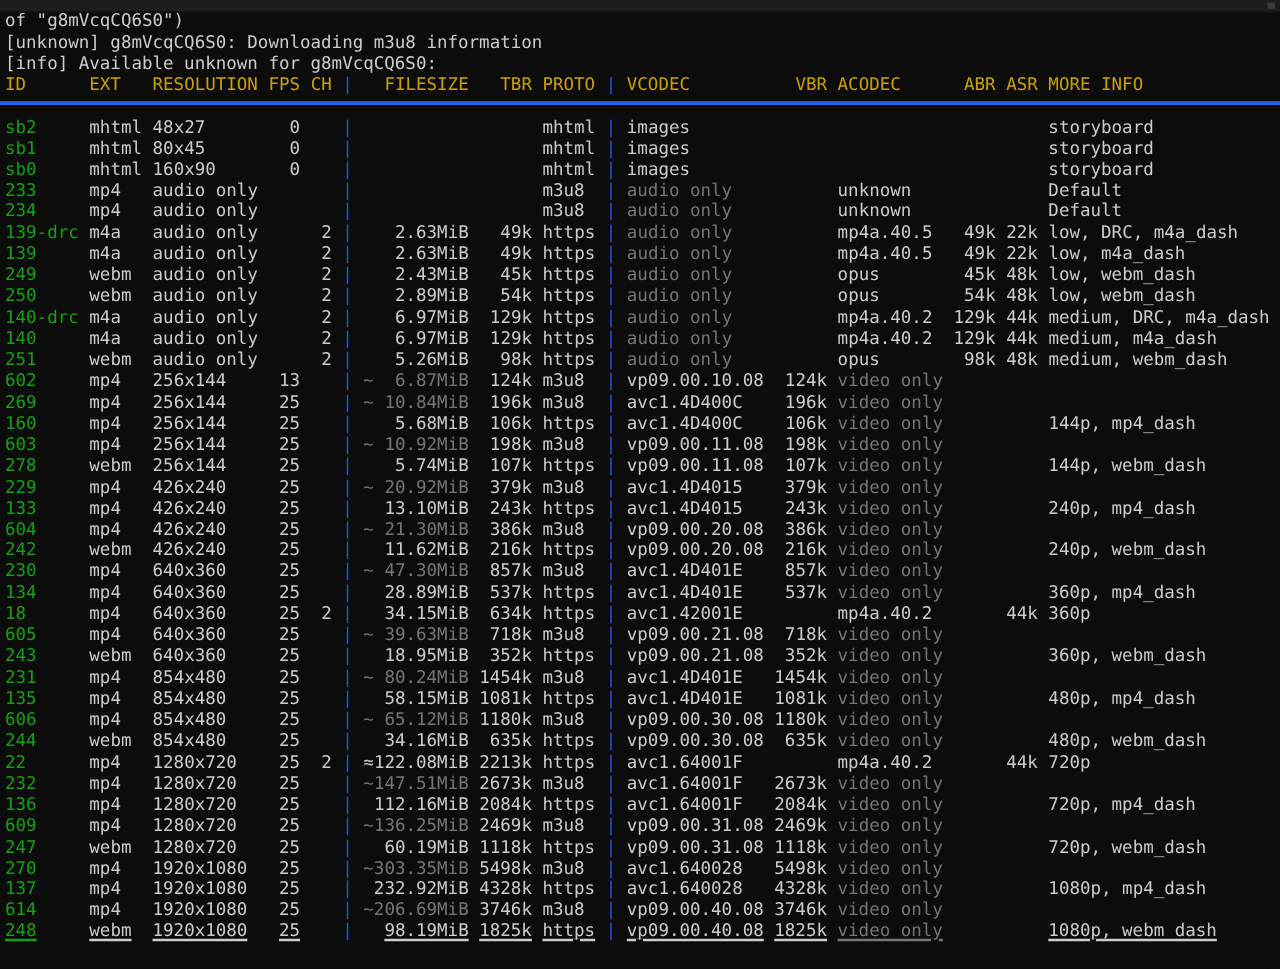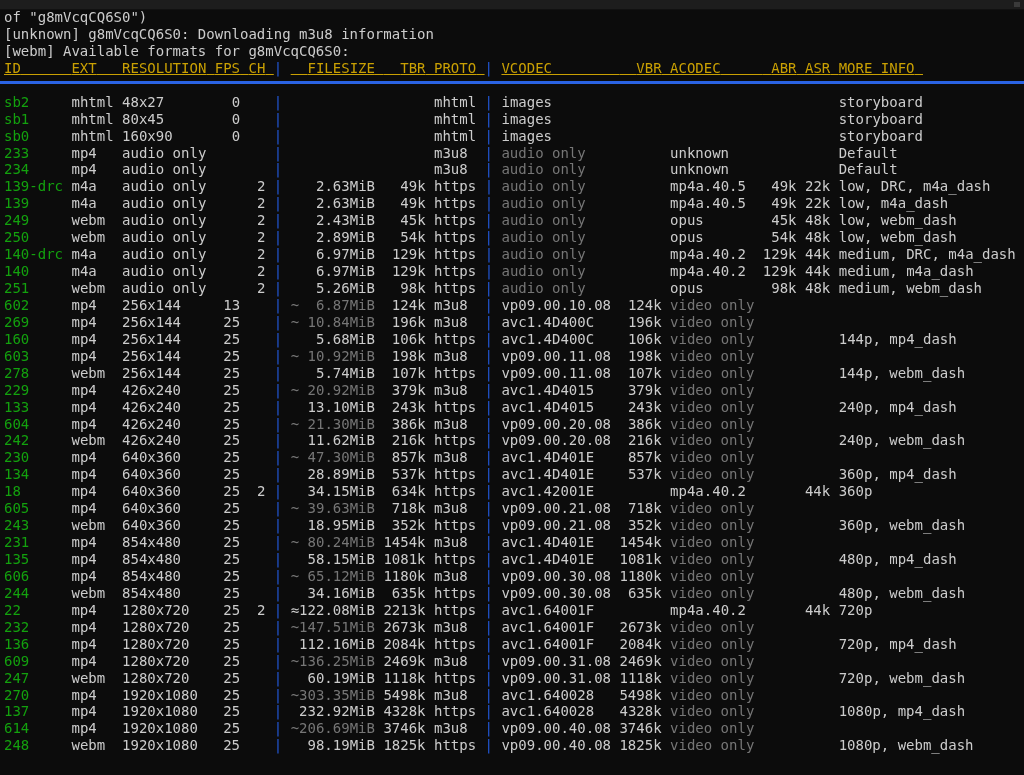--- a/index.html
+++ b/index.html
@@ -21,39 +21,39 @@
     background: #1d1d1d; border-bottom: 1px solid #111;
   }
   .topbar .nub {
     position: absolute; right: 4px; top: 2px; width: 6px; height: 5px;
     background: #3a3a3a;
   }
   .line { white-space: pre; height: 16.95px; }
   .fg   { color: var(--fg, #cccccc); }
   .dim  { color: var(--dim, #767676); }
   .green{ color: var(--green, #13a10e); }
-  .hdr  { color: var(--yellow, #c9a003); text-decoration: underline; }
+  .hdr  { color: var(--yellow, #c9a003); }
   .pipe { color: var(--blue, #2257d6); }
   .rule { height: 16.95px; position: relative; }
   .rule .bar {
     position: absolute; left: -4px; right: 0; top: 4px; height: 3px;
     background: var(--rule, #2a63e4);
   }
-  .u-row .val { text-decoration-thickness: 2px; text-underline-offset: 2px; }
+  .u-row .val { text-decoration: underline; text-decoration-thickness: 2px; text-underline-offset: 2px; }
 </style>
 </head>
 <body>
 
 <div class="terminal" style="--bg: #0c0c0c; --fg: #cccccc; --dim: #767676; --green: #13a10e; --yellow: #c9a003; --blue: #2257d6; --rule: #2a63e4;">
   <div class="topbar">
     <span class="nub"></span>
   </div>
   <div class="line fg">of "g8mVcqCQ6S0")</div>
   <div class="line fg">[unknown] g8mVcqCQ6S0: Downloading m3u8 information</div>
-  <div class="line fg">[webm] Available formats for g8mVcqCQ6S0:</div>
+  <div class="line fg">[info] Available unknown for g8mVcqCQ6S0:</div>
   <div id="format-table">
       <div class="line"><span class="hdr"><span class="val">ID</span>      </span><span class="hdr"><span class="val">EXT</span>   </span><span class="hdr"><span class="val">RESOLUTION</span> </span><span class="hdr"><span class="val">FPS</span> </span><span class="hdr"><span class="val">CH</span> </span><span class="pipe">| </span><span class="hdr">  <span class="val">FILESIZE</span> </span><span class="hdr">  <span class="val">TBR</span> </span><span class="hdr"><span class="val">PROTO</span> </span><span class="pipe">| </span><span class="hdr"><span class="val">VCODEC</span>        </span><span class="hdr">  <span class="val">VBR</span> </span><span class="hdr"><span class="val">ACODEC</span>     </span><span class="hdr"> <span class="val">ABR</span> </span><span class="hdr"><span class="val">ASR</span> </span><span class="hdr"><span class="val">MORE INFO</span> </span></div>
       <div class="rule">
         <div class="bar"></div>
       </div>
       <div class="line"><span class="green"><span class="val">sb2</span>     </span><span class="fg"><span class="val">mhtml</span> </span><span class="fg"><span class="val">48x27</span>      </span><span class="fg">  <span class="val">0</span> </span><span class="fg">  <span class="val"></span> </span><span class="pipe">| </span><span class="fg">          <span class="val"></span> </span><span class="fg">     <span class="val"></span> </span><span class="fg"><span class="val">mhtml</span> </span><span class="pipe">| </span><span class="fg"><span class="val">images</span>        </span><span class="fg">     <span class="val"></span> </span><span class="fg"><span class="val"></span>           </span><span class="fg">    <span class="val"></span> </span><span class="fg">   <span class="val"></span> </span><span class="fg"><span class="val">storyboard</span> </span></div>
       <div class="line"><span class="green"><span class="val">sb1</span>     </span><span class="fg"><span class="val">mhtml</span> </span><span class="fg"><span class="val">80x45</span>      </span><span class="fg">  <span class="val">0</span> </span><span class="fg">  <span class="val"></span> </span><span class="pipe">| </span><span class="fg">          <span class="val"></span> </span><span class="fg">     <span class="val"></span> </span><span class="fg"><span class="val">mhtml</span> </span><span class="pipe">| </span><span class="fg"><span class="val">images</span>        </span><span class="fg">     <span class="val"></span> </span><span class="fg"><span class="val"></span>           </span><span class="fg">    <span class="val"></span> </span><span class="fg">   <span class="val"></span> </span><span class="fg"><span class="val">storyboard</span> </span></div>
       <div class="line"><span class="green"><span class="val">sb0</span>     </span><span class="fg"><span class="val">mhtml</span> </span><span class="fg"><span class="val">160x90</span>     </span><span class="fg">  <span class="val">0</span> </span><span class="fg">  <span class="val"></span> </span><span class="pipe">| </span><span class="fg">          <span class="val"></span> </span><span class="fg">     <span class="val"></span> </span><span class="fg"><span class="val">mhtml</span> </span><span class="pipe">| </span><span class="fg"><span class="val">images</span>        </span><span class="fg">     <span class="val"></span> </span><span class="fg"><span class="val"></span>           </span><span class="fg">    <span class="val"></span> </span><span class="fg">   <span class="val"></span> </span><span class="fg"><span class="val">storyboard</span> </span></div>
       <div class="line"><span class="green"><span class="val">233</span>     </span><span class="fg"><span class="val">mp4</span>   </span><span class="fg"><span class="val">audio only</span> </span><span class="fg">   <span class="val"></span> </span><span class="fg">  <span class="val"></span> </span><span class="pipe">| </span><span class="fg">          <span class="val"></span> </span><span class="fg">     <span class="val"></span> </span><span class="fg"><span class="val">m3u8</span>  </span><span class="pipe">| </span><span class="dim"><span class="val">audio only</span>    </span><span class="fg">     <span class="val"></span> </span><span class="fg"><span class="val">unknown</span>    </span><span class="fg">    <span class="val"></span> </span><span class="fg">   <span class="val"></span> </span><span class="fg"><span class="val">Default</span> </span></div>
       <div class="line"><span class="green"><span class="val">234</span>     </span><span class="fg"><span class="val">mp4</span>   </span><span class="fg"><span class="val">audio only</span> </span><span class="fg">   <span class="val"></span> </span><span class="fg">  <span class="val"></span> </span><span class="pipe">| </span><span class="fg">          <span class="val"></span> </span><span class="fg">     <span class="val"></span> </span><span class="fg"><span class="val">m3u8</span>  </span><span class="pipe">| </span><span class="dim"><span class="val">audio only</span>    </span><span class="fg">     <span class="val"></span> </span><span class="fg"><span class="val">unknown</span>    </span><span class="fg">    <span class="val"></span> </span><span class="fg">   <span class="val"></span> </span><span class="fg"><span class="val">Default</span> </span></div>

